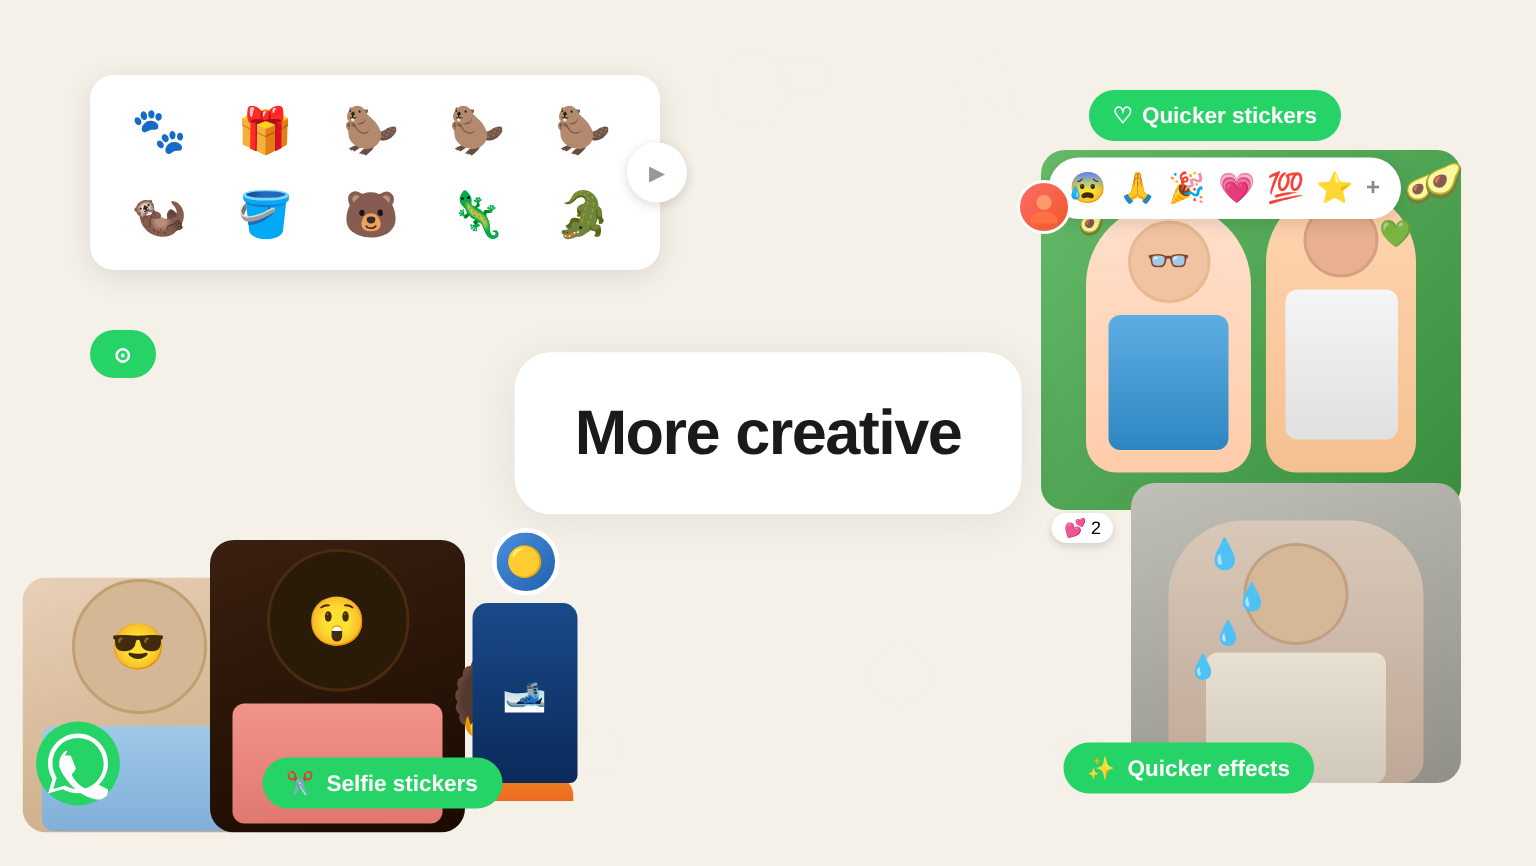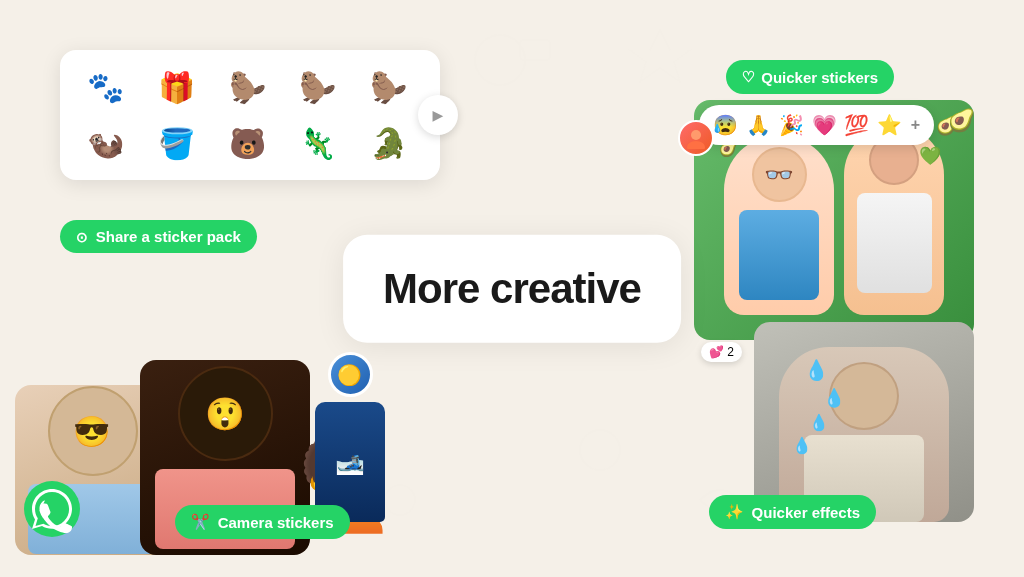--- a/index.html
+++ b/index.html
@@ -354,21 +354,20 @@
       <div class="sticker-cell">🐻</div>
       <div class="sticker-cell">🦎</div>
       <div class="sticker-cell">🐊</div>
     </div>
 
     <div class="send-btn" style="position:absolute;right:-18px;top:50%;transform:translateY(-50%);">▶</div>
   </div>
 
   <div class="share-label">
     <span style="font-size:14px;">⊙</span>
-    <span>Share a sticker pack</span>
   </div>
 
   <div class="center-card">
     <div class="main-text">
       <div>More creative</div>
     </div>
   </div>
 
   <div class="reactions-label">
     <span>♡</span>
@@ -463,21 +462,21 @@
     <div style="width:45px;height:45px;background:linear-gradient(135deg,#4a90d9,#2060b0);border-radius:50%;border:3px solid white;margin-bottom:5px;display:flex;align-items:center;justify-content:center;">
       <span style="font-size:20px;">🟡</span>
     </div>
     <div style="width:70px;height:120px;background:linear-gradient(180deg,#1a4a8a,#0a2a5a);border-radius:10px 10px 5px 5px;display:flex;align-items:center;justify-content:center;">
       <span style="font-size:24px;">🎿</span>
     </div>
   </div>
 
   <div class="selfie-label" style="position:absolute;bottom:38px;left:175px;z-index:13;">
     <span>✂️</span>
-    <span>Camera stickers</span>
+    <span>Selfie stickers</span>
   </div>
 
   <div class="wa-logo" style="position:absolute;bottom:38px;left:22px;z-index:15;">
     <svg width="60" height="60" viewBox="0 0 60 60" xmlns="http://www.w3.org/2000/svg">
       <circle cx="30" cy="30" r="28" fill="#25d366"></circle>
       <path d="M30 10 C19 10 10 19 10 30 C10 33.8 11.1 37.4 13 40.4 L10 50 L20 47.1 C22.9 48.8 26.3 49.8 30 49.8 C41 49.8 50 40.8 50 29.8 C50 19 41 10 30 10 Z" fill="white"></path>
       <path d="M30 13 C20.6 13 13 20.6 13 30 C13 33.4 14 36.6 15.8 39.3 L13.5 47 L21.4 44.7 C24 46.3 27 47.2 30.1 47.2 C39.5 47.2 47.1 39.6 47.1 30.1 C47 20.6 39.4 13 30 13 Z" fill="#25d366"></path>
       <path d="M23 21.5 C22.4 21.5 21.4 21.7 20.6 22.6 C19.8 23.5 17.5 25.6 17.5 29.9 C17.5 34.2 20.7 38.4 21.1 38.9 C21.5 39.4 26.9 48.2 35.5 51.8 C42.6 54.8 44 54 45.1 53.9 C46.2 53.8 48.9 52.3 49.5 50.7 C50.1 49.1 50.1 47.7 49.9 47.4 C49.7 47.1 49.2 46.9 48.4 46.5 C47.6 46.1 43.3 44 42.6 43.7 C41.9 43.4 41.4 43.3 40.9 44.1 C40.4 44.9 38.7 46.9 38.3 47.4 C37.9 47.9 37.5 47.9 36.7 47.5 C35.9 47.1 33.4 46.3 30.4 43.6 C28.1 41.5 26.5 38.9 26.1 38.1 C25.7 37.3 26.1 36.9 26.5 36.5 C26.9 36.1 27.3 35.6 27.6 35.2 C27.9 34.8 28 34.5 28.3 33.9 C28.6 33.4 28.5 32.9 28.3 32.5 C28.1 32.1 26.5 27.8 25.8 26.1 C25.2 24.5 24.5 24.7 23.9 24.7 C23.4 24.7 22.9 24.6 22.3 24.6 C21.7 24.6 21 24.8 20.3 25.6 C19.5 26.5 17.4 28.4 17.4 32.6" fill="white"></path>
     </svg>
   </div>

